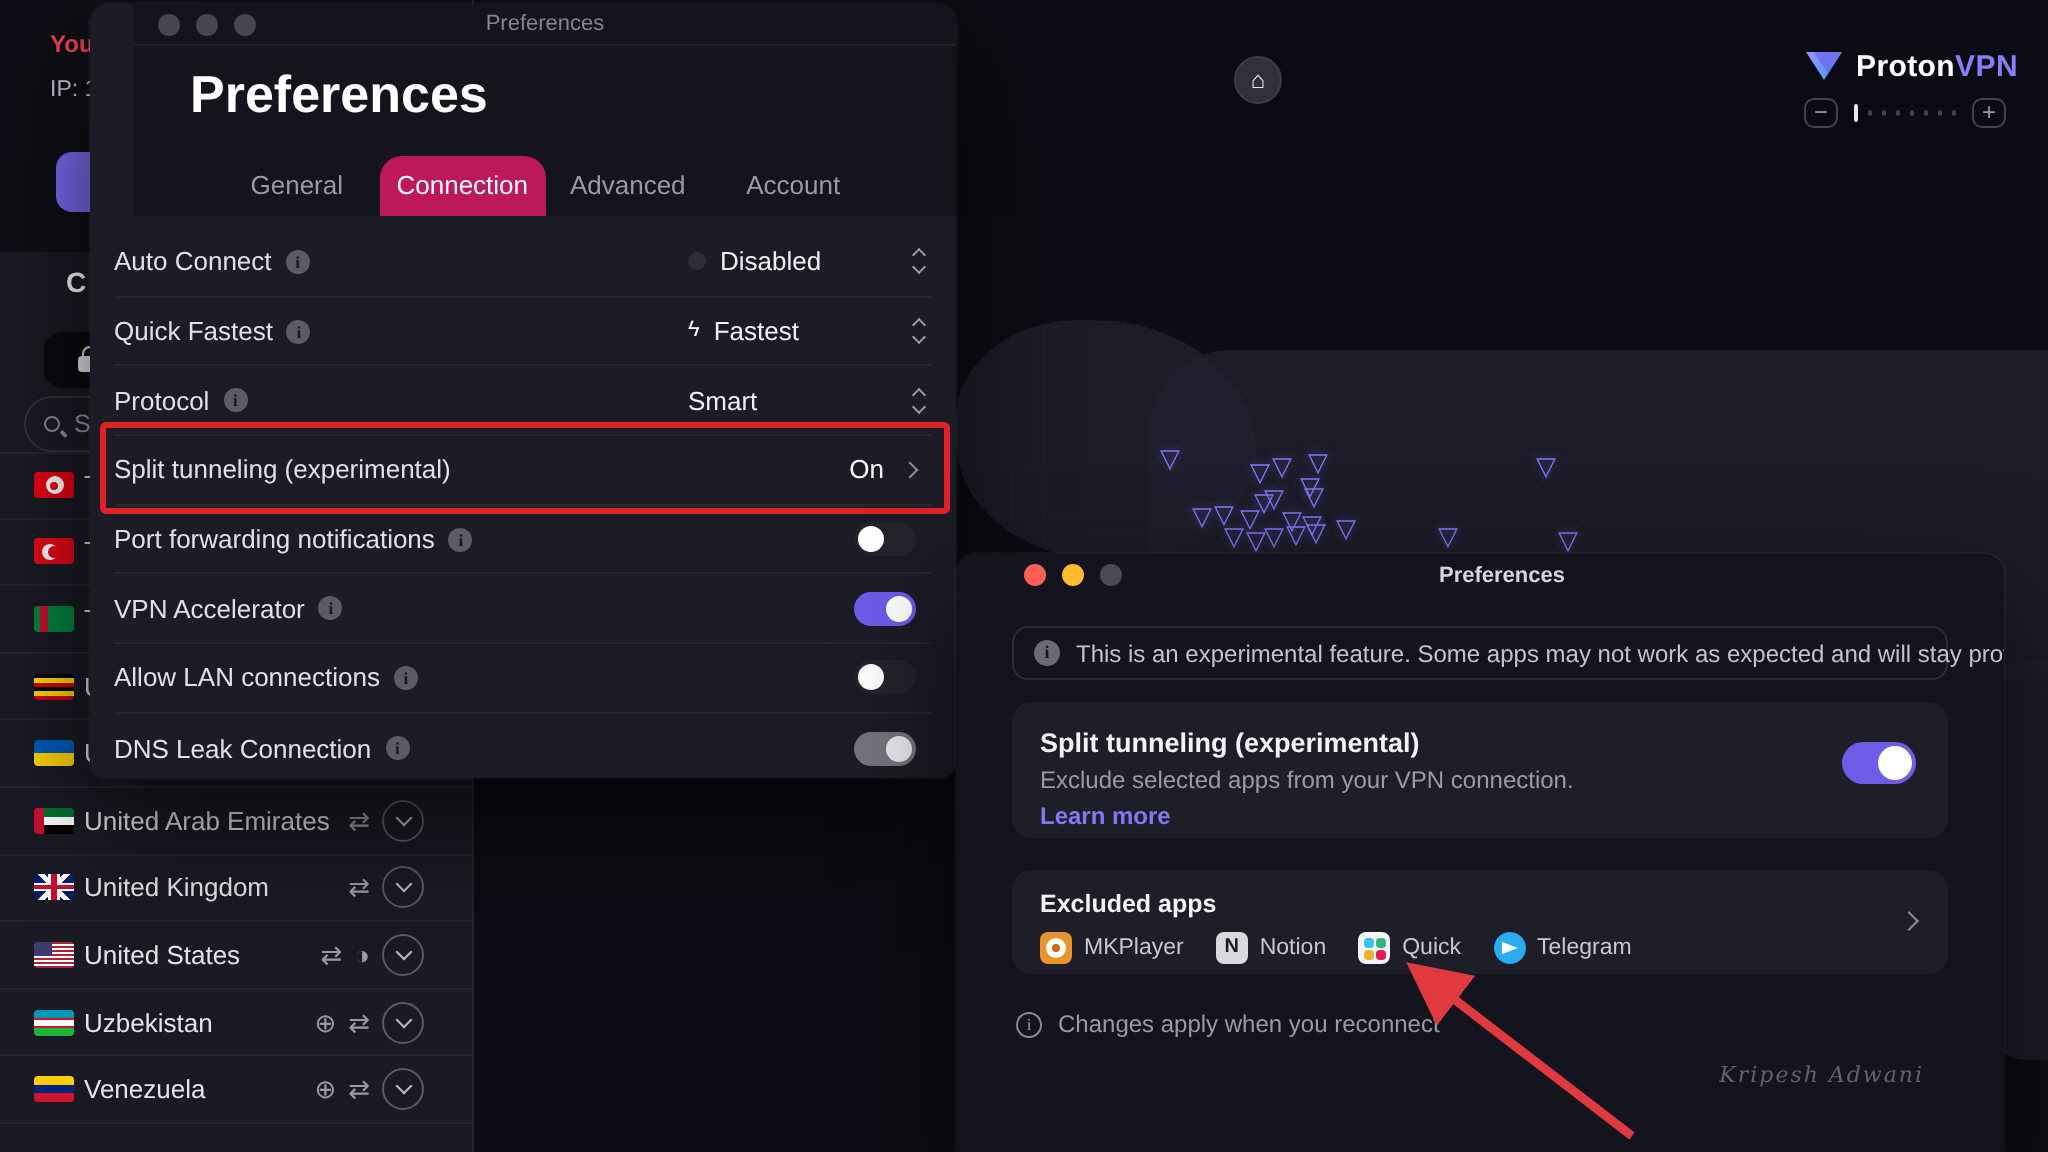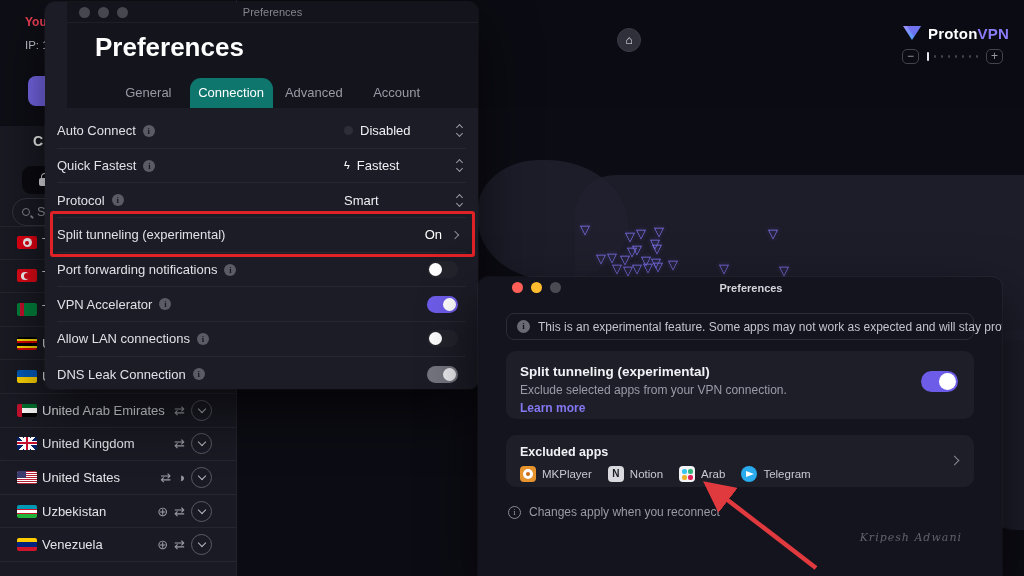--- a/index.html
+++ b/index.html
@@ -106,21 +106,21 @@
 
   
   #win1{left:45px;top:2px;width:433px;height:387px;background:#1c1c27;z-index:10;}
   #win1 .whead{background:#14141d;height:106px;position:relative;}
   #win1 .titlebar{border-bottom:1px solid rgba(255,255,255,.05);}
   #win1 .light{background:#47474f;}
   #win1 .wtitle{color:#85858e;}
   #win1 h1{margin:0;position:absolute;left:28px;top:30px;font-size:26px;font-weight:700;color:#fff;}
   .tabs{position:absolute;left:0;bottom:0;width:100%;display:flex;padding:0 40px;}
   .tab{flex:1;text-align:center;font-size:13px;color:#9a9aa6;height:30px;line-height:30px;cursor:pointer;}
-  .tab.active{background:#0f766e;color:#fff;border-radius:11px 11px 0 0;}
+  .tab.active{background:#be185d;color:#fff;border-radius:11px 11px 0 0;}
   .rows{position:absolute;left:12px;right:12px;top:112px;}
   .prow{position:relative;height:34.7px;display:flex;align-items:center;border-bottom:1px solid #272732;}
   .prow:last-child{border-bottom:none;}
   .plabel{font-size:13px;color:#e0e0e6;}
   .info-i{width:12px;height:12px;border-radius:50%;background:#5b5b66;color:#16161f;
     font-size:8.5px;font-weight:700;line-height:12px;text-align:center;margin-left:7px;cursor:pointer;
     font-family:"Liberation Serif",serif;}
   .valgroup{position:absolute;left:287px;display:flex;align-items:center;gap:7px;cursor:pointer;}
   .valtext{font-size:13px;color:#f0f0f4;}
   .dot-ic{width:9px;height:9px;border-radius:50%;background:#2e2e39;}
@@ -479,21 +479,21 @@
           <span class="appic notion">N</span>
           <span class="app-label">Notion</span>
         </span>
         <span class="app">
           <span class="appic slack">
               <i class="s1"></i>
               <i class="s2"></i>
               <i class="s3"></i>
               <i class="s4"></i>
             </span>
-          <span class="app-label">Arab</span>
+          <span class="app-label">Quick</span>
         </span>
         <span class="app">
           <span class="appic telegram"></span>
           <span class="app-label">Telegram</span>
         </span>
       </div>
       <span class="card-chev"></span>
     </div>
 
     <div class="footnote">

